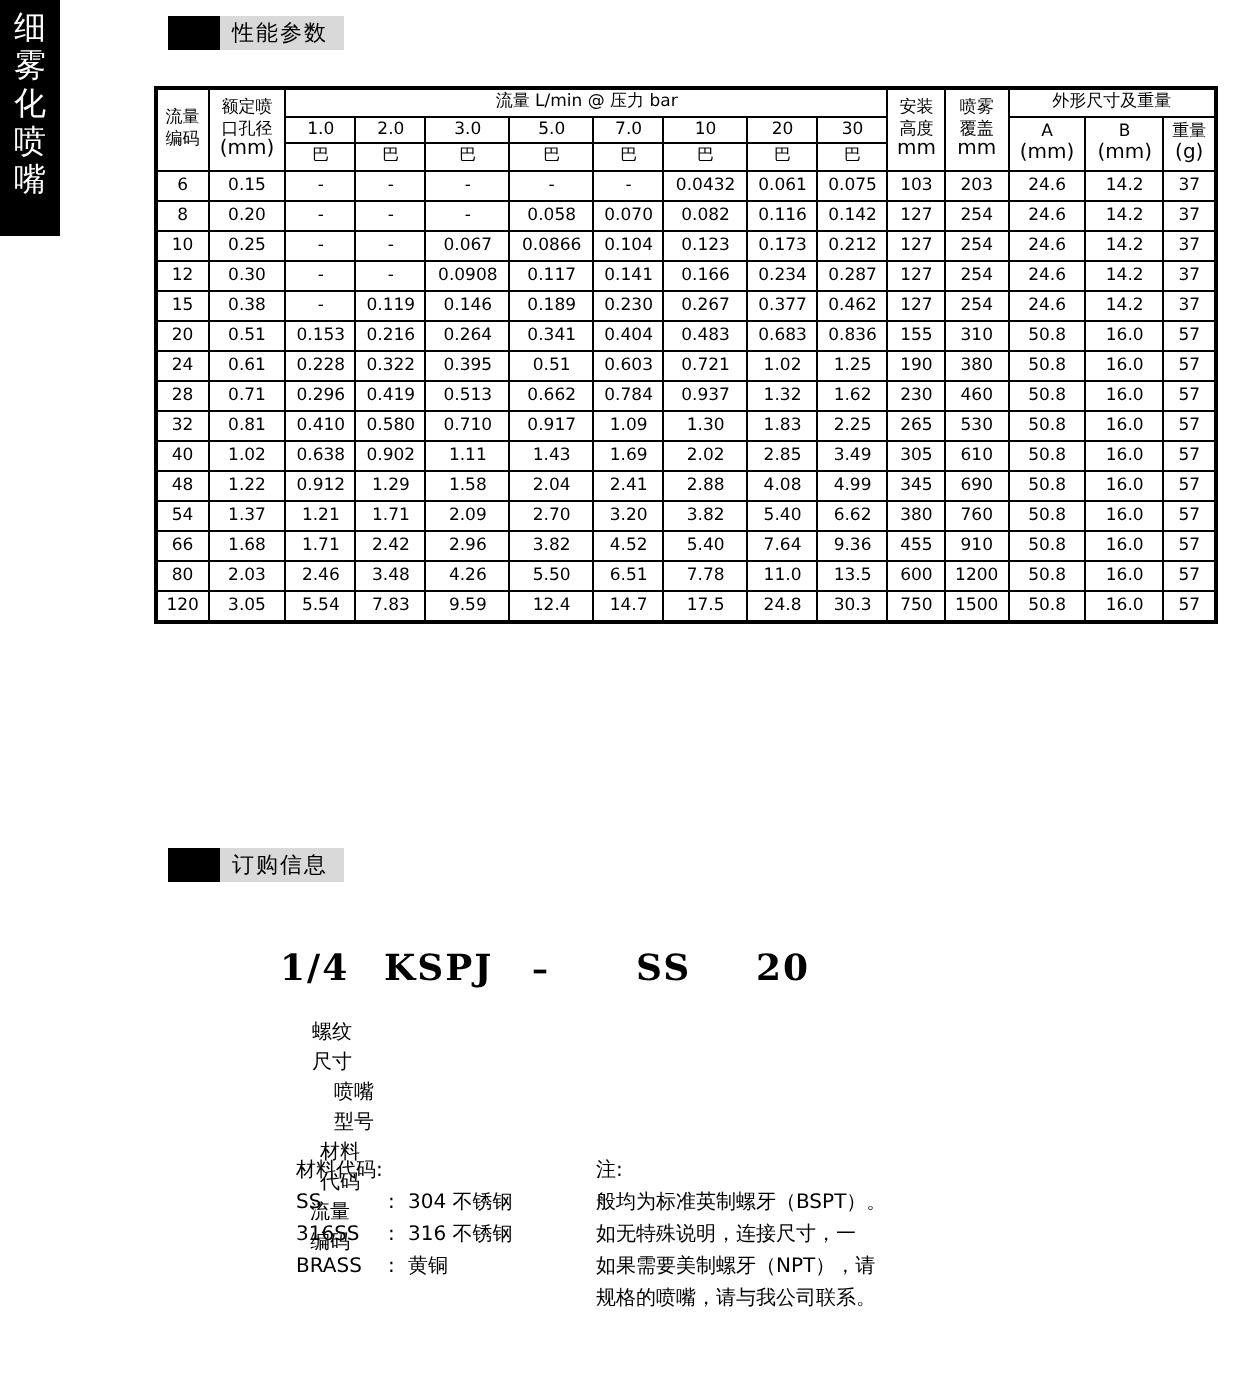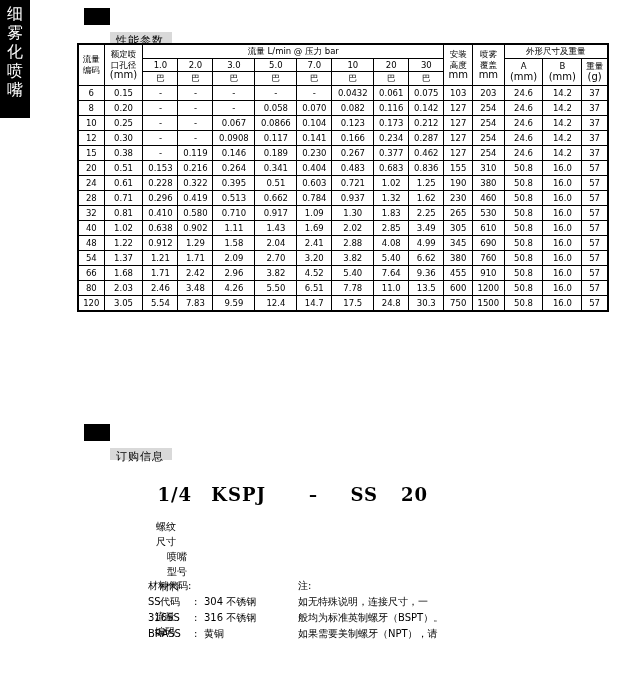--- a/index.html
+++ b/index.html
@@ -45,21 +45,20 @@
     background: #000;
   }
   .section-head .txt {
     background: #d9d9d9;
     color: #000;
     font-size: 11px;
     line-height: 17px;
     padding: 0 8px 12px 6px;
     letter-spacing: 1px;
     white-space: nowrap;
-    margin-top: 24px;
   }
   #head-perf { left: 84px; top: 8px; }
   #head-order { left: 84px; top: 424px; }
 
   
   .table-wrap {
     position: absolute;
     left: 78px;
     top: 44px;
     width: 530px;
@@ -100,21 +99,21 @@
     width: 420px;
   }
   .code-row {
     display: flex;
     align-items: baseline;
     font-family: "DejaVu Serif", "Liberation Serif", serif;
     font-weight: bold;
     font-size: 18px;
     letter-spacing: 1px;
   }
-  .code-row .cell { text-align: right; margin-top: 10px; }
+  .code-row .cell { text-align: left; }
   .c-thread { width: 52px; }
   .c-model  { width: 74px; }
   .c-dash   { width: 52px; font-size: 16px; }
   .c-mat    { width: 60px; }
   .c-flow   { width: 50px; }
 
   .label-row {
     display: flex;
     margin-top: 14px;
     font-size: 10px;
@@ -522,17 +521,18 @@
       <span>316 不锈钢</span>
     </div>
     <div class="mat-line">
       <span class="mat-key">BRASS</span>
       <span class="mat-colon">:</span>
       <span>黄铜</span>
     </div>
   </div>
   <div class="col-right">
     <div class="t">注:</div>
+    <div class="t">般均为标准英制螺牙（BSPT）。</div>
     <div class="t">如无特殊说明，连接尺寸，一</div>
-    <div class="t">般均为标准英制螺牙（BSPT）。</div>
     <div class="t">如果需要美制螺牙（NPT），请</div>
+    <div class="t">规格的喷嘴，请与我公司联系。</div>
   </div>
 </div>
 
 </body></html>

